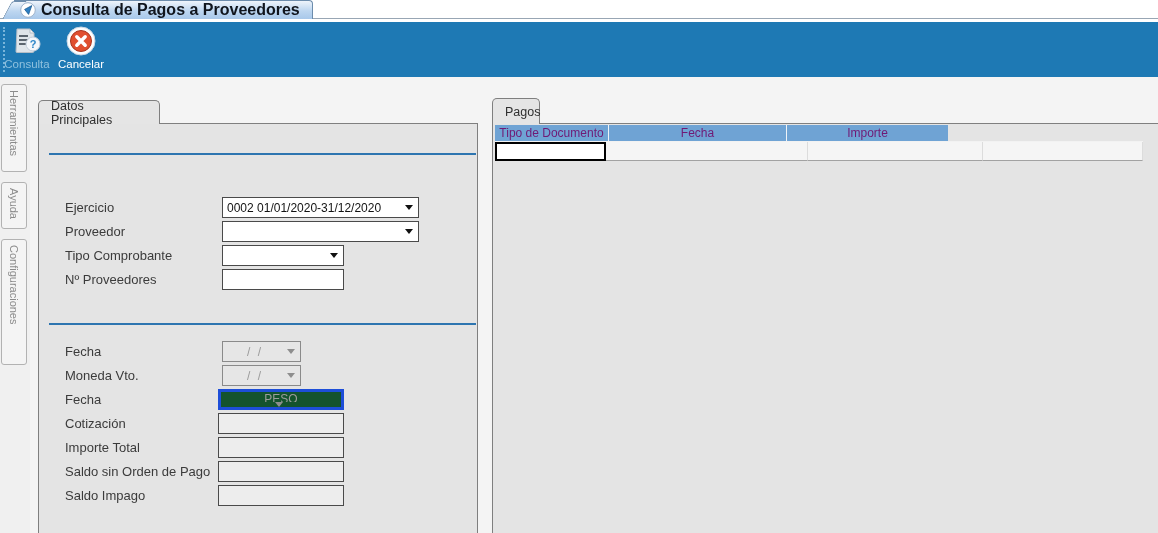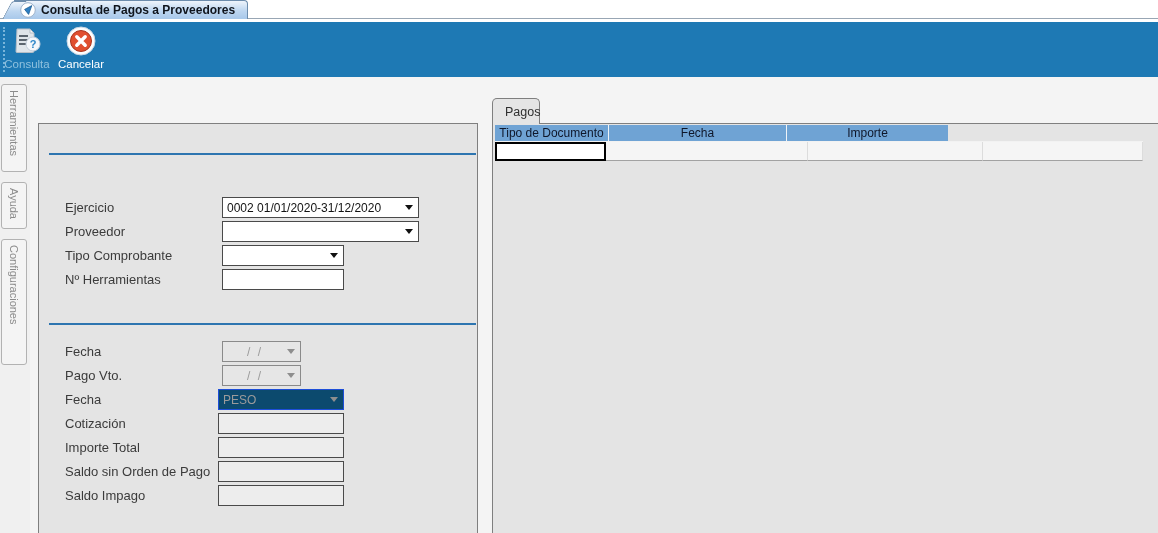--- a/index.html
+++ b/index.html
@@ -10,21 +10,21 @@
   
   .titlerow { position:relative; height:19px; background:#fff; border-bottom:1px solid #98a6b4; }
   .title-tab { position:absolute; left:14px; top:0; height:19px; display:flex; align-items:center;
     padding:0 12px 0 6px; background:linear-gradient(#eef4fb,#bdd6f0 55%,#a8c8ea);
     border:1px solid #6c8cac; border-bottom:none; border-left:none; border-radius:0 4px 0 0; }
   .title-tab::before { content:''; position:absolute; left:-7px; top:0; bottom:0; width:14px;
     background:linear-gradient(#eef4fb,#bdd6f0 55%,#a8c8ea);
     border-left:1px solid #6c8cac; border-top:1px solid #6c8cac; border-radius:3px 0 0 0;
     transform:skewX(-28deg); z-index:0; }
   .title-tab .app-ico { position:relative; z-index:1; width:16px; height:16px; margin-right:5px; }
-  .title-tab .ttext { position:relative; z-index:1; font-size:12px; font-weight:bold; color:#10151d; white-space:nowrap; }
+  .title-tab .ttext { position:relative; z-index:1; font-size:16px; font-weight:bold; color:#10151d; white-space:nowrap; }
 
   .toolgap { height:3px; background:#fff; }
 
   
   .toolbar { position:relative; height:55px; background:#1e79b4; display:flex; align-items:flex-start; }
   .gripper { position:absolute; left:3px; top:5px; bottom:5px; width:0; border-left:2px dotted #79b5da; }
   .tbtn { width:54px; margin-top:3px; display:flex; flex-direction:column; align-items:center; cursor:pointer; }
   .tbtn:first-of-type { margin-left:8px; }
   .tbtn .ticon { width:32px; height:32px; display:flex; align-items:center; justify-content:center; }
   .tbtn .tlabel { font-size:11.5px; margin-top:1px; white-space:nowrap; }
@@ -50,36 +50,36 @@
   .tab-pagos { left:462px; top:21px; width:48px; height:26px; }
   .body-pagos { left:462px; top:46px; width:700px; height:412px; }
 
   .bluerule { position:absolute; left:10px; right:1px; height:2px; background:#2e75b0; }
 
   
   .frow { position:absolute; height:21px; }
   .flabel { position:absolute; left:26px; font-size:13px; color:#3b3b3b; line-height:21px; white-space:nowrap; }
   .field { position:absolute; height:21px; display:flex; align-items:center; }
   .fld-en { background:#ffffff; border:1px solid #4a4a4a; }
-  .fld-dis { background:#0c4a6e; border:1px solid #1d4ed8; }
+  .fld-dis { background:#14532d; border:3px solid #1d4ed8;flex-direction:column; }
   .fld-date { background:#e6e6e6; border:1px solid #8a8a8a; }
   .field .fval { flex:1; font-size:12px; color:#121212; padding:0 4px; white-space:nowrap; overflow:hidden; }
   .field .fval.dim { color:#9b9b9b; }
   .field .fval.ctr { text-align:center; letter-spacing:2px; }
   .arr { width:0; height:0; border-left:4px solid transparent; border-right:4px solid transparent;
     border-top:5px solid #111; margin-right:5px; flex:0 0 auto; }
   .arr.dim { border-top-color:#8e8e8e; }
   .tinput { position:absolute; height:21px; background:#fff; border:1px solid #4a4a4a;
     font-size:12px; color:#121212; padding:0 4px; font-family:inherit; }
   .tinput.dis { background:#ededed; }
 
   
   .ptable { position:absolute; left:2px; top:1px; width:648px; }
   .thead { display:flex; height:17px; border-bottom:1px solid #f2f2f2; }
-  .th { background:#6fa3d4; color:#0f172a; font-size:12px; display:flex; align-items:center;
+  .th { background:#6fa3d4; color:#701a75; font-size:12px; display:flex; align-items:center;
     justify-content:center; white-space:nowrap; overflow:hidden; }
   .th + .th { border-left:1px solid #eef3f8; }
   .trow { display:flex; height:19px; }
   .td { background:#f5f5f5; border-bottom:1px solid #a2a2a2; border-right:1px solid #dcdcdc; }
   .td.sel { background:#ffffff; border:2px solid #000000; }
   .c0 { width:113px; } .c1 { width:204px; } .c2 { width:178px; } .c3 { width:162px; }
 </style>
 </head>
 <body>
 
@@ -133,20 +133,23 @@
       <div class="stab" style="top:105px; height:47px;">
         <span>Ayuda</span>
       </div>
       <div class="stab" style="top:162px; height:126px;">
         <span>Configuraciones</span>
       </div>
     </div>
 
     <div class="main">
 
+      <div class="ptab tab-datos">
+        <span>Datos Principales</span>
+      </div>
       <div class="pbody body-datos">
 
         <div class="bluerule" style="top:29px;"></div>
 
         <div class="frow" style="top:73px;">
           <span class="flabel">Ejercicio</span>
           <div class="field fld-en" style="left:183px; width:197px;">
             <span class="fval">0002 01/01/2020-31/12/2020</span>
             <span class="arr"></span>
           </div>
@@ -162,36 +165,36 @@
 
         <div class="frow" style="top:121px;">
           <span class="flabel">Tipo Comprobante</span>
           <div class="field fld-en" style="left:183px; width:122px;">
             <span class="fval"></span>
             <span class="arr"></span>
           </div>
         </div>
 
         <div class="frow" style="top:145px;">
-          <span class="flabel">Nº Herramientas</span>
+          <span class="flabel">Nº Proveedores</span>
           <input class="tinput" style="left: 183px; width: 122px;" value="">
         </div>
 
         <div class="bluerule" style="top:199px;"></div>
 
         <div class="frow" style="top:217px;">
           <span class="flabel">Fecha</span>
           <div class="field fld-date" style="left:183px; width:79px;">
             <span class="fval dim ctr">/  /</span>
             <span class="arr dim"></span>
           </div>
         </div>
 
         <div class="frow" style="top:241px;">
-          <span class="flabel">Pago Vto.</span>
+          <span class="flabel">Moneda Vto.</span>
           <div class="field fld-date" style="left:183px; width:79px;">
             <span class="fval dim ctr">/  /</span>
             <span class="arr dim"></span>
           </div>
         </div>
 
         <div class="frow" style="top:265px;">
           <span class="flabel">Fecha</span>
           <div class="field fld-dis" style="left:179px; width:126px;">
             <span class="fval dim">PESO</span>

